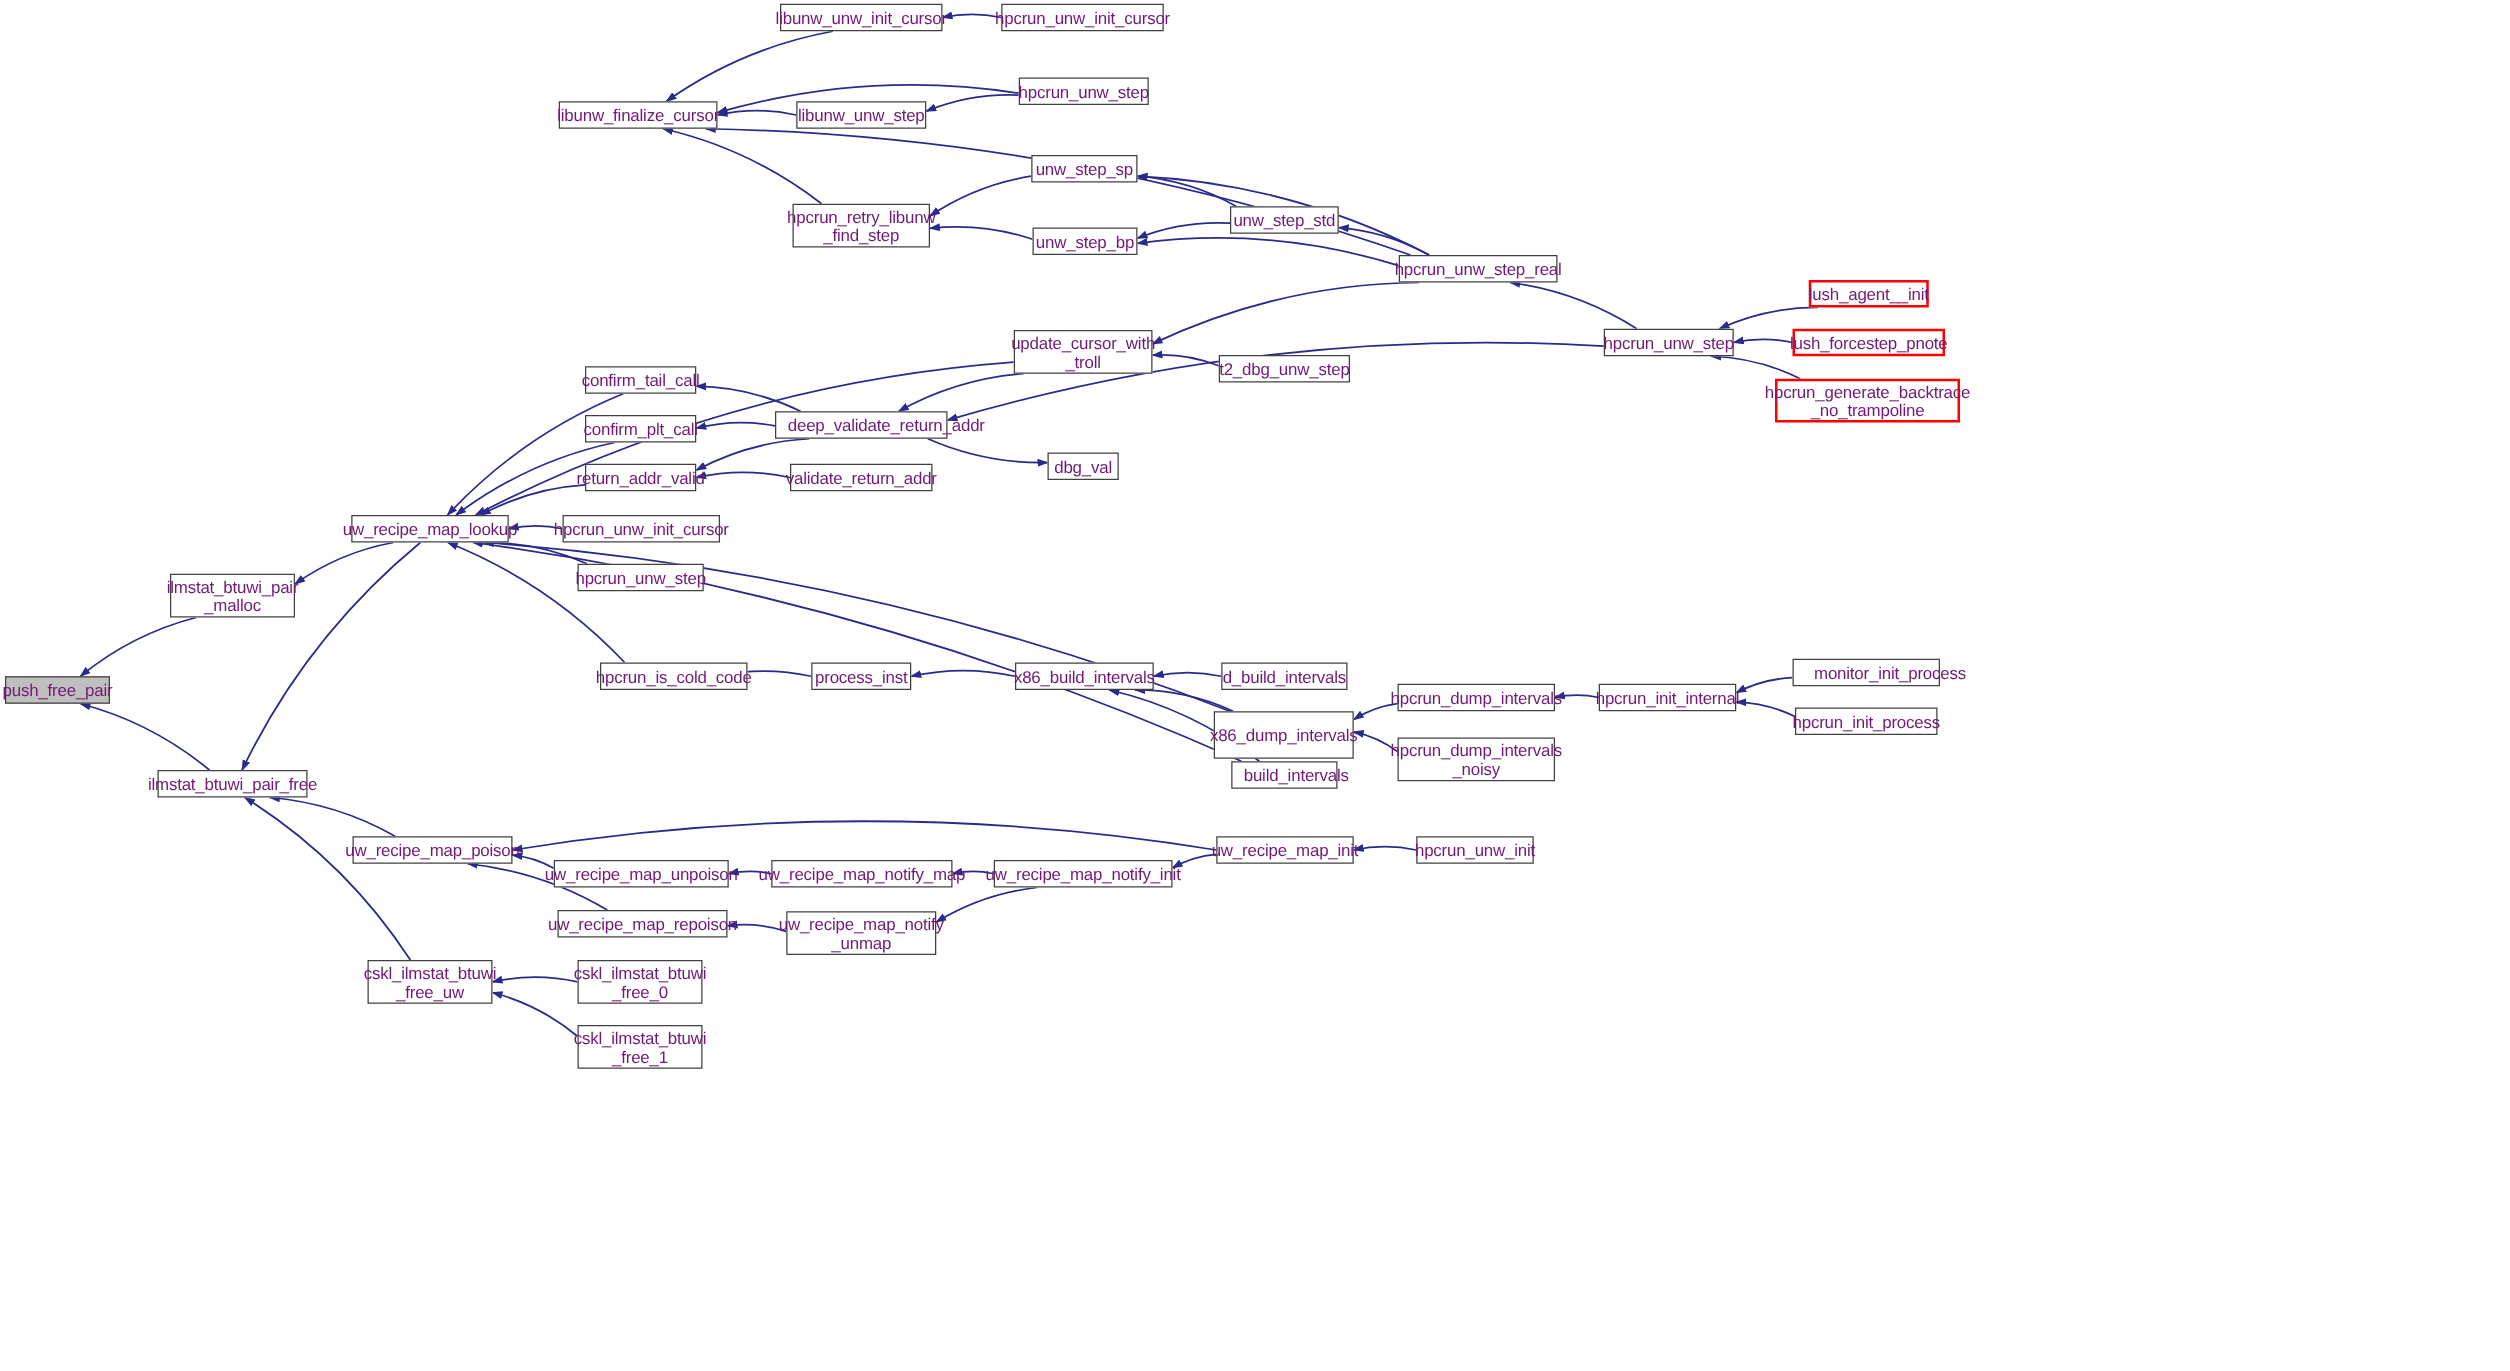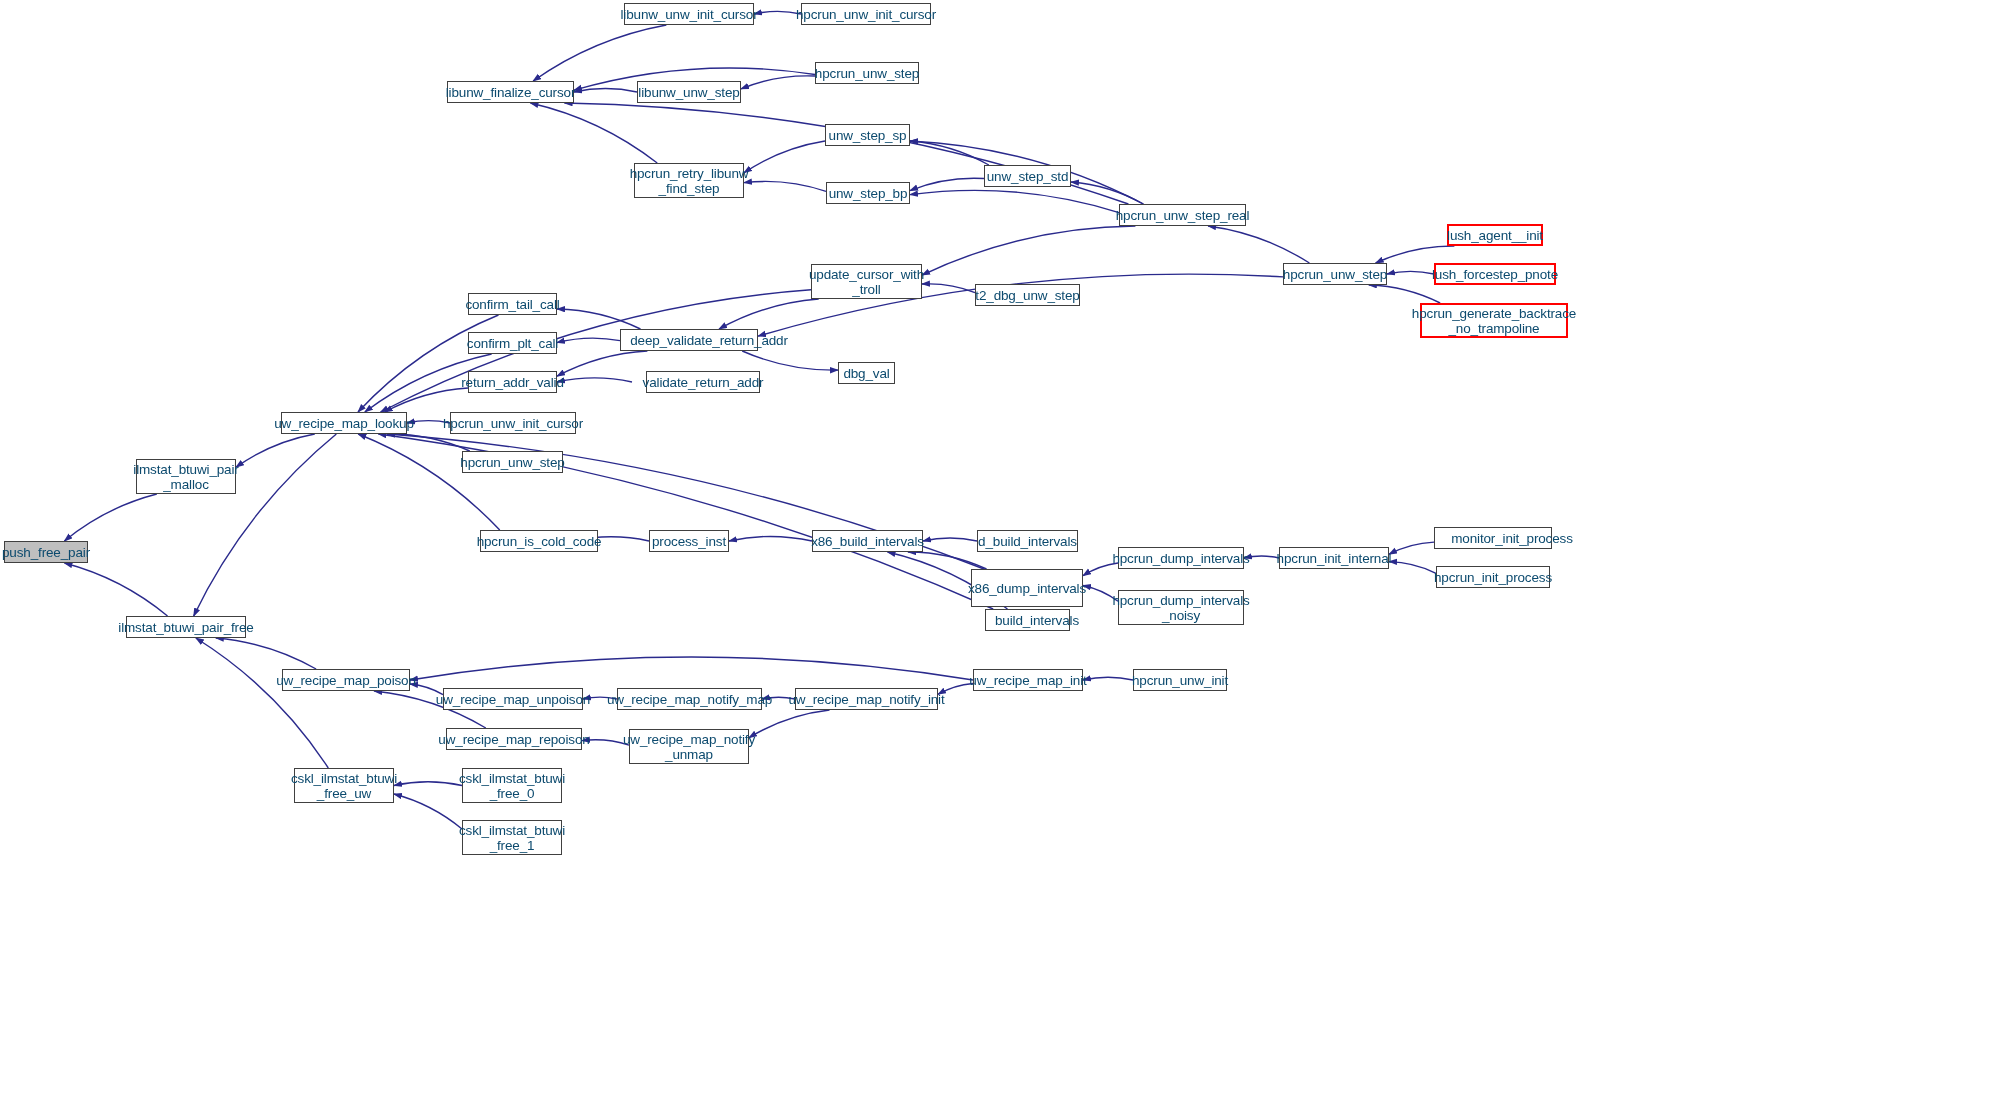--- a/index.html
+++ b/index.html
@@ -26,21 +26,21 @@
   }
   .node {
     position: absolute;
     box-sizing: border-box;
     display: flex;
     align-items: center;
     justify-content: center;
     text-align: center;
     background: #ffffff;
     border: 1px solid #404040;
-    color: #0c4a6e;
+    color: #701a75;
     font-size: 13.5px;
     line-height: 15px;
     letter-spacing: -0.15px;
     white-space: pre-line;
     z-index: 5;
   }
   .node.red {
     border: 2px solid #ff0000;
   }
   .node.current {
@@ -147,21 +147,21 @@
       <div class="node red" style="left: 1420px; top: 303px; width: 148px; height: 35px;">hpcrun_generate_backtrace
 _no_trampoline</div>
       <div class="node" style="left: 811px; top: 264px; width: 111px; height: 35px;">update_cursor_with
 _troll</div>
       <div class="node" style="left: 975px; top: 284px; width: 105px; height: 22px;">t2_dbg_unw_step</div>
       <div class="node" style="left: 468px; top: 293px; width: 89px; height: 22px;">confirm_tail_call</div>
       <div class="node" style="left: 468px; top: 332px; width: 89px; height: 22px;">confirm_plt_call</div>
       <div class="node" style="left: 620px; top: 329px; width: 138px; height: 22px; padding-left: 40px;">deep_validate_return_addr</div>
       <div class="node" style="left: 838px; top: 362px; width: 57px; height: 22px;">dbg_val</div>
       <div class="node" style="left: 468px; top: 371px; width: 89px; height: 22px;">return_addr_valid</div>
-      <div class="node" style="left: 632px; top: 371px; width: 114px; height: 22px; margin-left: 14px;">validate_return_addr</div>
+      <div class="node" style="left: 632px; top: 371px; width: 114px; height: 22px;">validate_return_addr</div>
       <div class="node" style="left: 450px; top: 412px; width: 126px; height: 22px;">hpcrun_unw_init_cursor</div>
       <div class="node" style="left: 462px; top: 451px; width: 101px; height: 22px;">hpcrun_unw_step</div>
       <div class="node" style="left: 480px; top: 530px; width: 118px; height: 22px;">hpcrun_is_cold_code</div>
       <div class="node" style="left: 649px; top: 530px; width: 80px; height: 22px;">process_inst</div>
       <div class="node" style="left: 812px; top: 530px; width: 111px; height: 22px;">x86_build_intervals</div>
       <div class="node" style="left: 977px; top: 530px; width: 101px; height: 22px;">d_build_intervals</div>
       <div class="node" style="left: 971px; top: 569px; width: 112px; height: 38px;">x86_dump_intervals</div>
       <div class="node" style="left: 1118px; top: 547px; width: 126px; height: 22px;">hpcrun_dump_intervals</div>
       <div class="node" style="left: 1118px; top: 590px; width: 126px; height: 35px;">hpcrun_dump_intervals
 _noisy</div>

